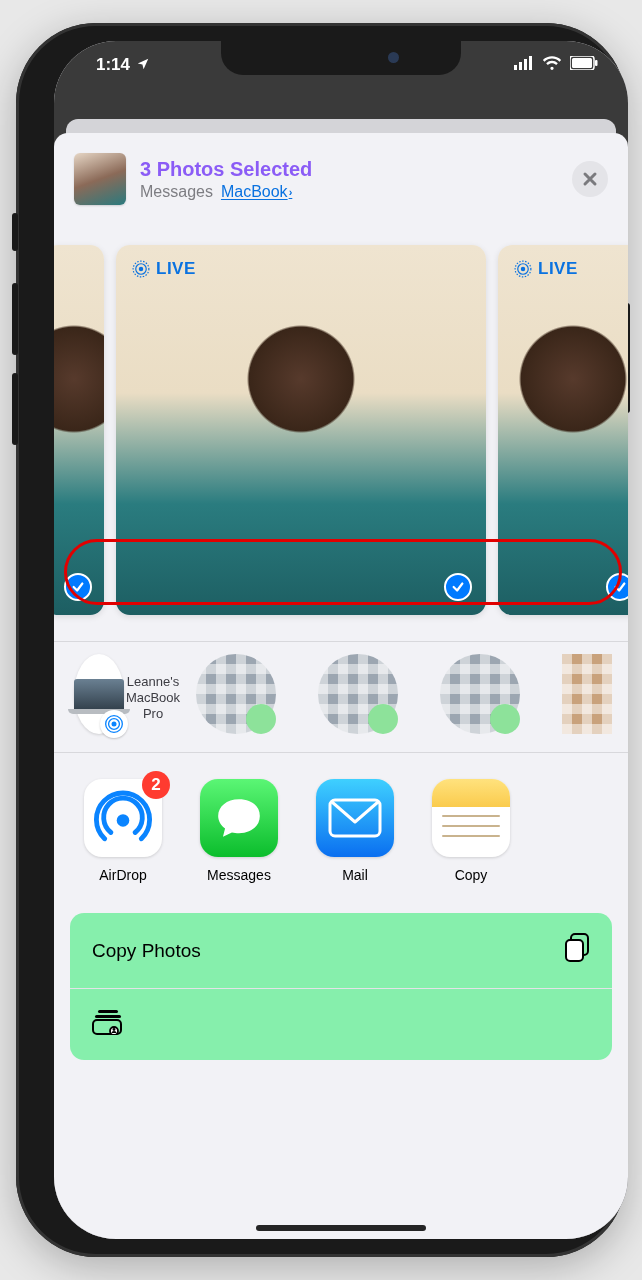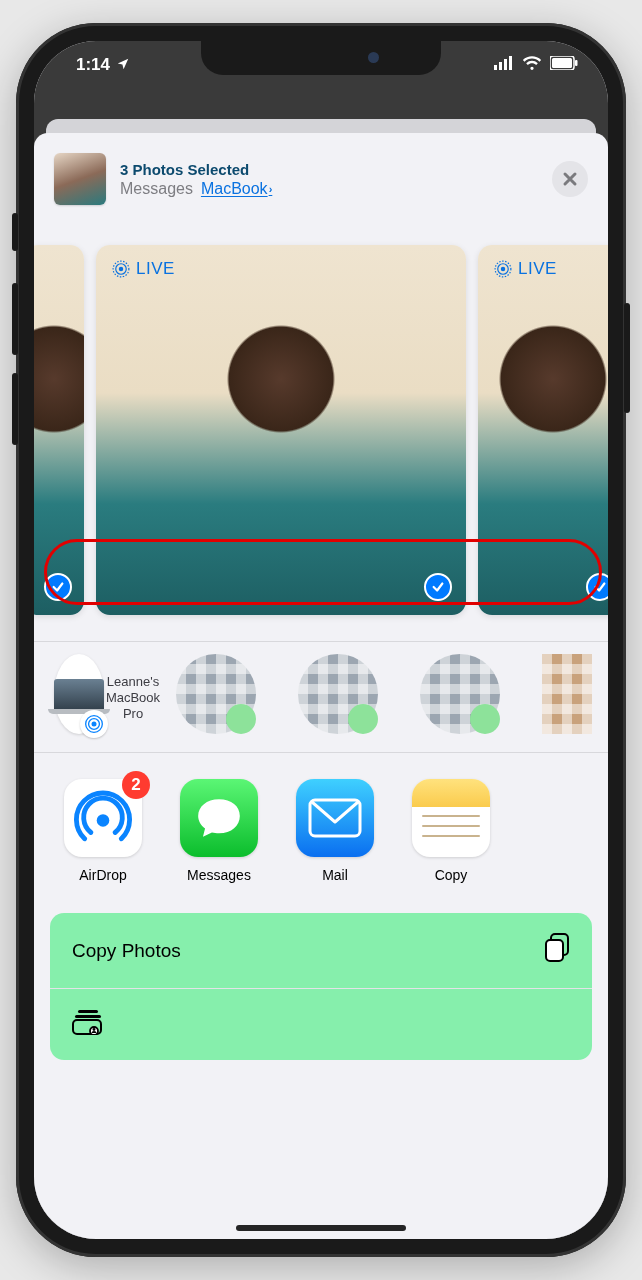--- a/index.html
+++ b/index.html
@@ -30,20 +30,21 @@
     .side-btn.l2 { left: -4px; top: 260px; width: 6px; height: 72px; }
     .side-btn.l3 { left: -4px; top: 350px; width: 6px; height: 72px; }
     .side-btn.r1 { right: -4px; top: 280px; width: 6px; height: 110px; }
     .screen {
       width: 100%;
       height: 100%;
       background: #f2f2f6;
       border-radius: 62px;
       overflow: hidden;
       position: relative;
+      margin-left: 20px;
     }
     .notch {
       position: absolute;
       top: 0;
       left: 50%;
       transform: translateX(-50%);
       width: 240px;
       height: 34px;
       background: #1a1a1a;
       border-bottom-left-radius: 22px;
@@ -112,21 +113,21 @@
     }
     .thumb {
       width: 52px;
       height: 52px;
       border-radius: 6px;
       background: linear-gradient(160deg,#e6d6c5 0%,#8b6a58 50%, #2a7a7e 100%);
       box-shadow: 0 1px 2px rgba(0,0,0,0.15);
       flex-shrink: 0;
     }
     .sheet-header .title-block { flex: 1; }
-    .sheet-header .title { font-size: 15px; font-weight: 700; color: #0c4a6e; }
+    .sheet-header .title { font-size: 20px; font-weight: 700; color: #8b5cf6; }
     .sheet-header .subtitle {
       font-size: 16px; color: #7d7d82; display: flex; gap: 8px; margin-top: 2px; align-items: center;
     }
     .sheet-header .options {
       color: #0a72e0;
       text-decoration: underline;
       text-underline-offset: 2px;
       display: inline-flex;
       align-items: center;
       gap: 1px;
@@ -177,21 +178,21 @@
     .photo.p1 { width: 60px; margin-left: -10px; }
     .photo.p2 { width: 370px; }
     .photo.p3 { width: 150px; }
     .live-badge {
       position: absolute;
       top: 14px; left: 16px;
       display: flex;
       align-items: center;
       gap: 6px;
       color: #0a72e0;
-      font-weight: 400;
+      font-weight: 700;
       font-size: 17px;
       letter-spacing: 0.5px;
       justify-content: center;
     }
     .check {
       position: absolute;
       bottom: 14px;
       right: 14px;
       width: 28px;
       height: 28px;

